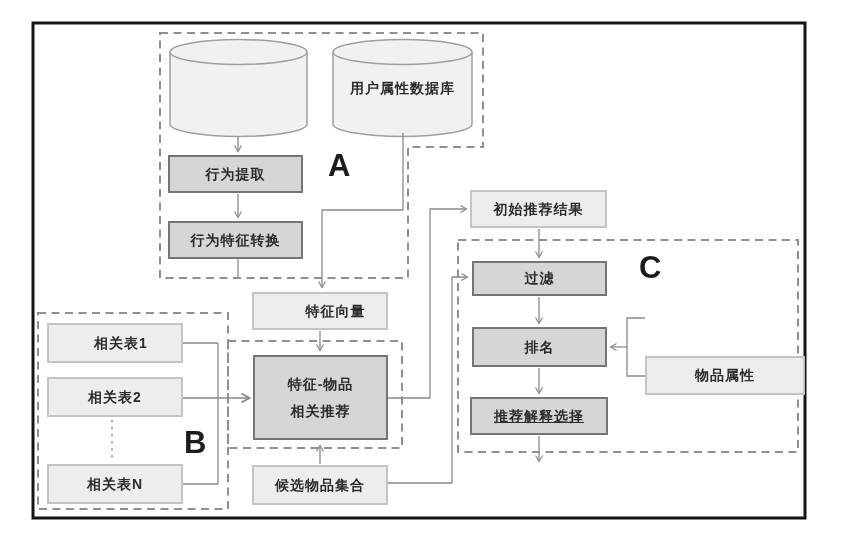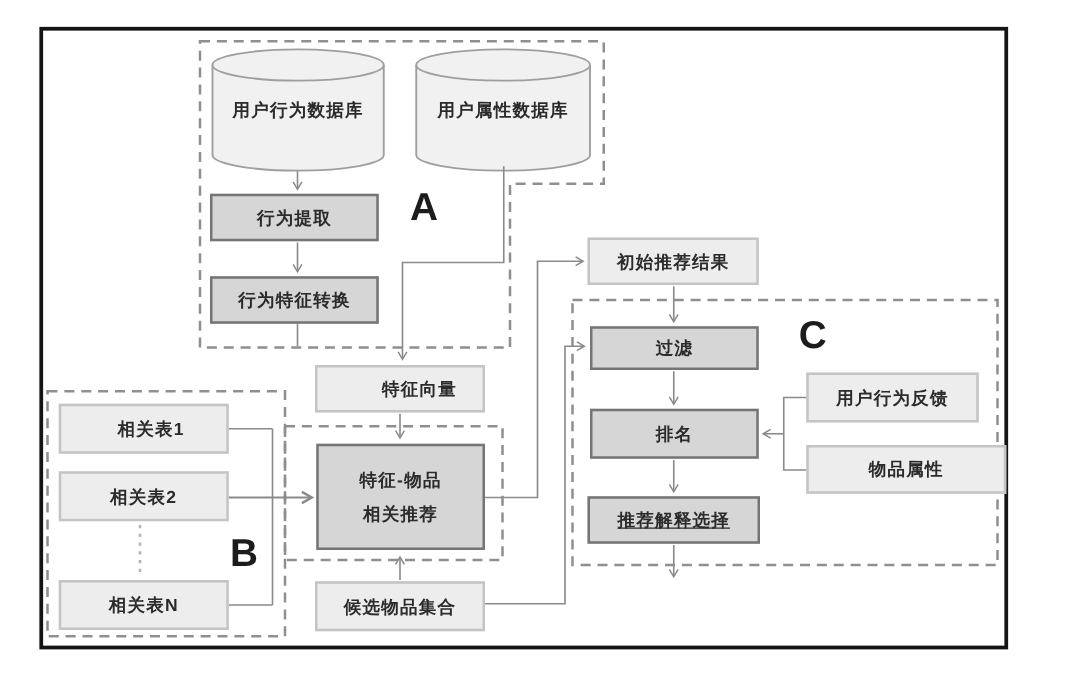--- a/index.html
+++ b/index.html
@@ -92,36 +92,34 @@
       <path d="M539,297 L539,323" marker-end="url(#ao)"></path>
       <path d="M539,368 L539,393" marker-end="url(#ao)"></path>
       <path d="M539,436 L539,461" marker-end="url(#ao)"></path>
       <path d="M645,318 L627,318 L627,376 L645,376"></path>
       <path d="M627,347 L611,347" marker-end="url(#ao)"></path>
     </g>
 
     <path d="M112,420 L112,458" stroke="#b3b3b3" stroke-width="2" stroke-dasharray="2.5 4.5"></path>
   </svg>
 
-  <div class="cyl-label" id="cyl1-label">用户行为数据库</div>
   <div class="cyl-label" id="cyl2-label">用户属性数据库</div>
 
   <div class="node dark" id="n-behavior-extract">行为提取</div>
   <div class="node dark" id="n-behavior-transform">行为特征转换</div>
   <div class="node light" id="n-feature-vector">特征向量</div>
   <div class="node dark multiline" id="n-feature-item">特征-物品
 相关推荐</div>
   <div class="node light" id="n-candidate-set">候选物品集合</div>
   <div class="node light" id="n-rt1">相关表1</div>
   <div class="node light" id="n-rt2">相关表2</div>
   <div class="node light" id="n-rtn">相关表N</div>
   <div class="node light" id="n-init-result">初始推荐结果</div>
   <div class="node dark" id="n-filter">过滤</div>
   <div class="node dark" id="n-ranking">排名</div>
   <div class="node dark" id="n-explanation">推荐解释选择</div>
-  <div class="node light" id="n-feedback">用户行为反馈</div>
   <div class="node light" id="n-item-attr">物品属性</div>
 
   <div class="group-label" id="lbl-a">A</div>
   <div class="group-label" id="lbl-b">B</div>
   <div class="group-label" id="lbl-c">C</div>
 
 </div>
 
 </body></html>

